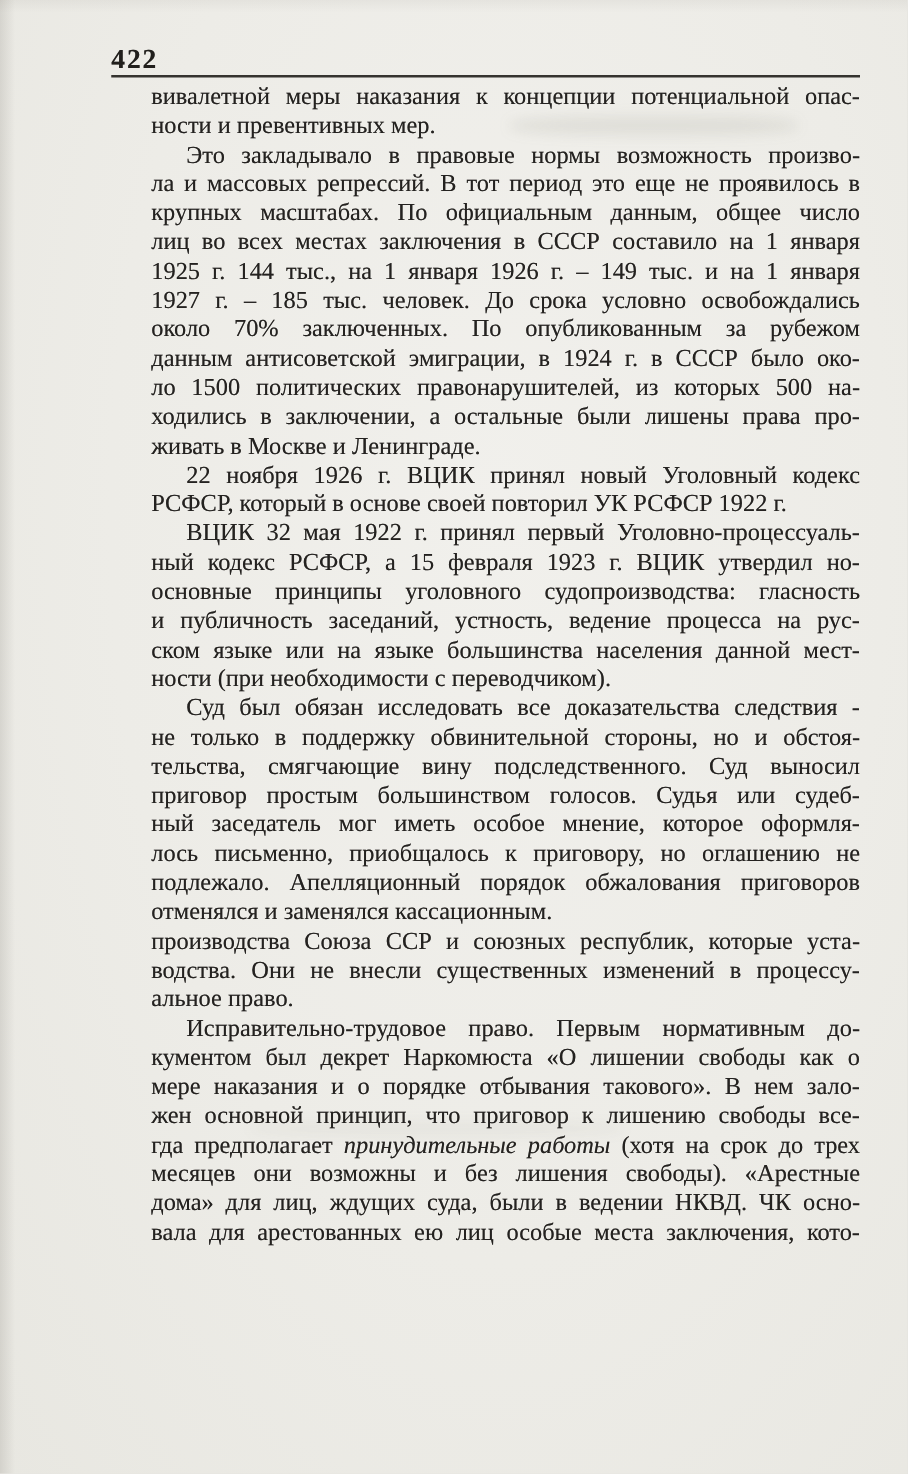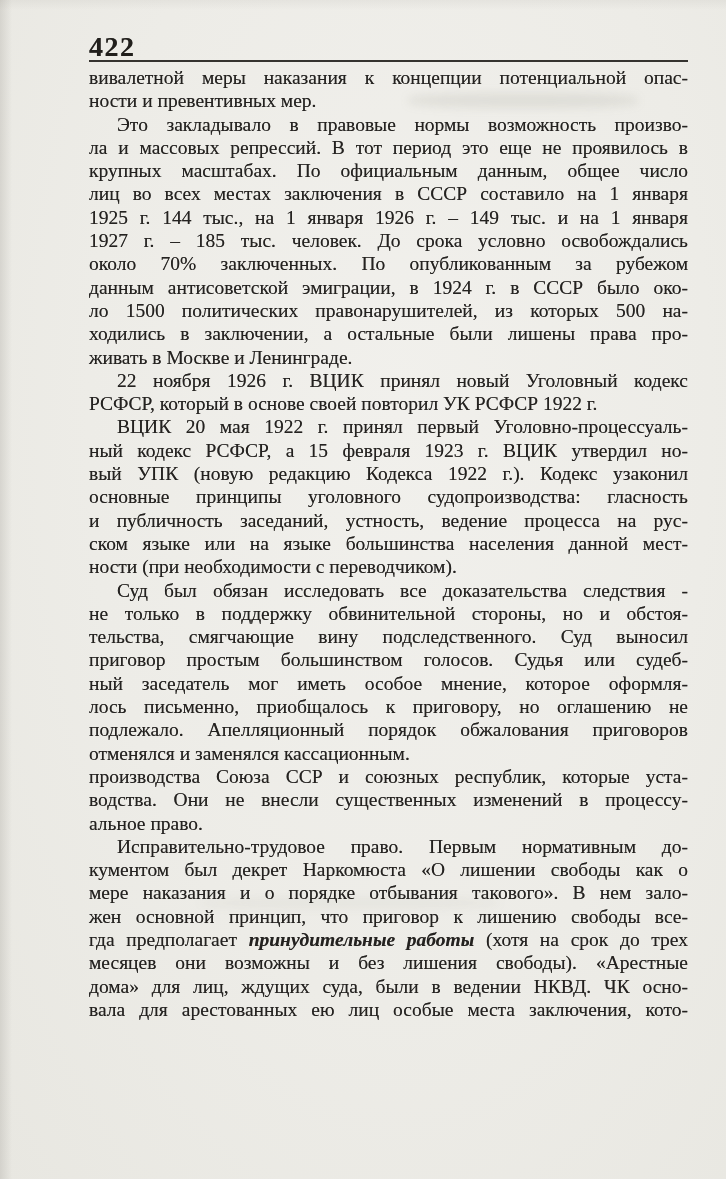--- a/index.html
+++ b/index.html
@@ -28,53 +28,54 @@
     background: linear-gradient(to bottom, rgba(105,100,92,0.07), rgba(105,100,92,0));
   }
   .content {
     position: absolute;
     left: 89px;
     top: 34px;
     width: 599px;
   }
   .page-number {
     font-weight: bold;
-    font-size: 28px;
+    font-size: 22px;
     line-height: 25px;
     color: #211f1c;
     letter-spacing: 1.5px;
     text-shadow: 0 0 0.5px rgba(33,31,28,0.6);
   }
   .header-rule {
     height: 0;
     border-top: 2.4px solid #35332f;
     margin-top: 1px;
   }
   .page-body {
     margin-top: 4px;
     color: #242220;
+    margin-left: 32px;
   }
   .paragraph { margin: 0; }
   .line {
     font-size: 19.5px;
     line-height: 23.3px;
     min-height: 23.3px;
     text-align: justify;
     text-align-last: justify;
     color: #242220;
     text-shadow: 0 0 0.5px rgba(36,34,32,0.55);
     white-space: normal;
   }
   .line.last {
     text-align: center;
     text-align-last: left;
   }
   .line.indent { text-indent: 28px; }
   .run-bold { font-weight: 400; }
-  .run-bold-italic { font-weight: 700; font-style: italic; }
+  .run-bold-italic { font-weight: 400; font-style: italic; }
   .smudge {
     position: absolute;
     background: rgba(118,112,102,0.12);
     filter: blur(5px);
     border-radius: 40%;
     pointer-events: none;
   }
   .smudge-1 { left: 408px; top: 93px;  width: 230px; height: 15px; }
   .smudge-2 { left: 200px; top: 897px; width: 300px; height: 12px; opacity: 0.55; }
 </style>
@@ -108,23 +109,22 @@
           <div class="line"><span class="run">данным антисоветской эмиграции, в 1924 г. в СССР было око-</span></div>
           <div class="line"><span class="run">ло 1500 политических правонарушителей, из которых 500 на-</span></div>
           <div class="line"><span class="run">ходились в заключении, а остальные были лишены права про-</span></div>
           <div class="line last"><span class="run">живать в Москве и Ленинграде.</span></div>
         </div>
         <div class="paragraph">
           <div class="line indent"><span class="run">22 ноября 1926 г. ВЦИК принял новый Уголовный кодекс</span></div>
           <div class="line last"><span class="run">РСФСР, который в основе своей повторил УК РСФСР 1922 г.</span></div>
         </div>
         <div class="paragraph">
-          <div class="line indent"><span class="run">ВЦИК 20 мая 1922 г. принял первый Уголовно-процессуаль-</span></div>
+          <div class="line indent"><span class="run">ВЦИК 32 мая 1922 г. принял первый Уголовно-процессуаль-</span></div>
           <div class="line"><span class="run">ный кодекс РСФСР, а 15 февраля 1923 г. ВЦИК утвердил но-</span></div>
-          <div class="line"><span class="run">вый УПК (новую редакцию Кодекса 1922 г.). Кодекс узаконил</span></div>
           <div class="line"><span class="run">основные принципы уголовного судопроизводства: гласность</span></div>
           <div class="line"><span class="run">и публичность заседаний, устность, ведение процесса на рус-</span></div>
           <div class="line"><span class="run">ском языке или на языке большинства населения данной мест-</span></div>
           <div class="line last"><span class="run">ности (при необходимости с переводчиком).</span></div>
         </div>
         <div class="paragraph">
           <div class="line indent"><span class="run">Суд был обязан исследовать все доказательства следствия -</span></div>
           <div class="line"><span class="run">не только в поддержку обвинительной стороны, но и обстоя-</span></div>
           <div class="line"><span class="run">тельства, смягчающие вину подследственного. Суд выносил</span></div>
           <div class="line"><span class="run">приговор простым большинством голосов. Судья или судеб-</span></div>

